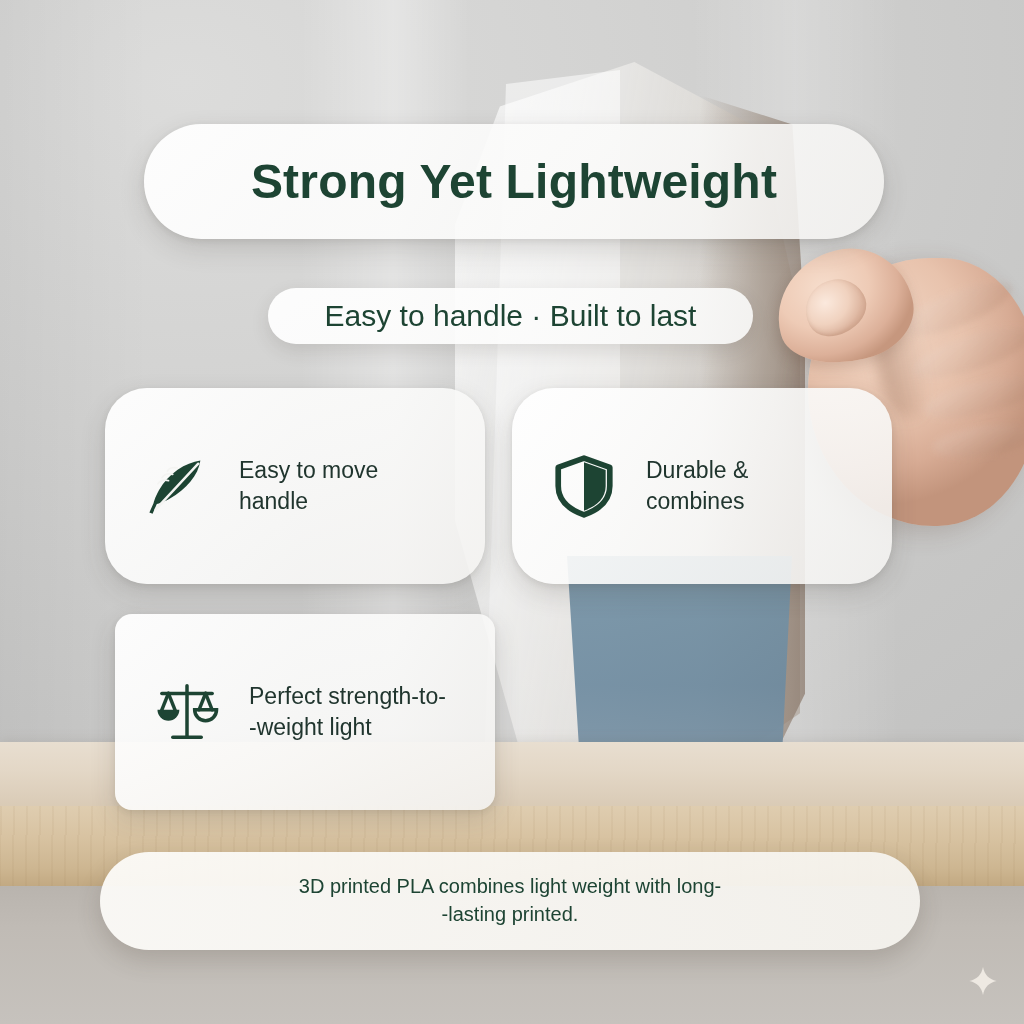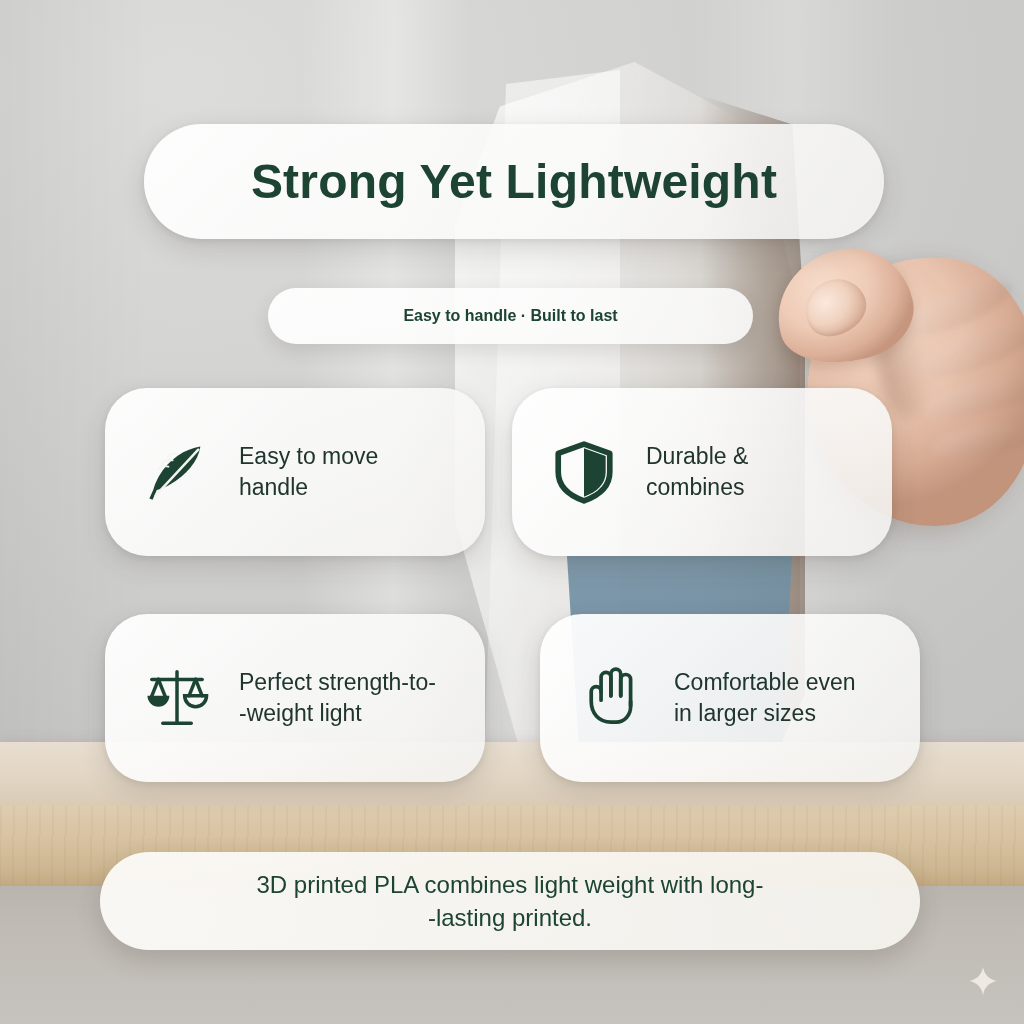--- a/index.html
+++ b/index.html
@@ -165,33 +165,33 @@
 
   
   #subtitle-pill {
     left:268px; top:288px; width:485px; height:56px;
     border-radius:28px;
     justify-content:center;
     background:linear-gradient(135deg, rgba(255,255,255,.94) 0%, rgba(249,249,248,.90) 100%);
     box-shadow:0 7px 18px rgba(60,55,50,.13);
   }
   #subtitle-text {
-    font-size:16px; color:#1d4433; white-space:nowrap;font-weight:bold;
+    font-size:30px; color:#1d4433; white-space:nowrap;
   }
 
   
   .card {
-    width:380px; height:168px;
+    width:380px; height:196px;
     border-radius:42px;
     padding:0 34px 0 30px;
     gap:20px;
   }
   #card-0 { left:105px; top:388px; }
   #card-1 { left:512px; top:388px; }
-  #card-2 { left:105px; top:614px; }
+  #card-2 { left:115px; top:614px;border-radius:17px; }
   #card-3 { left:540px; top:614px; }
 
   .card-icon {
     flex:0 0 auto;
     width:84px; height:84px;
     display:flex; align-items:center; justify-content:center;
     color:#1d4433;
   }
   .card-label {
     font-size:23px; line-height:1.33; color:#20352e;
@@ -199,21 +199,21 @@
 
   
   #footer-pill {
     left:100px; top:852px; width:820px; height:98px;
     border-radius:49px;
     justify-content:center; text-align:center;
     background:linear-gradient(135deg, rgba(252,251,248,.95) 0%, rgba(246,244,239,.92) 100%);
     box-shadow:0 10px 24px rgba(60,50,38,.18);
   }
   #footer-text {
-    font-size:24px; line-height:1.38; color:#1d4433;
+    font-size:20px; line-height:1.38; color:#1d4433;
     max-width:700px;
   }
 
   
   #sparkle {
     position:absolute; right:26px; bottom:28px;
     width:30px; height:30px; color:#f0ece6;
     opacity:.95;
   }
 </style>
@@ -299,36 +299,20 @@
         <path d="M5 30a10 10 0 0 0 20 0z" fill="#1d4433"></path>
         <path d="M39 30a10 10 0 0 0 20 0z" fill="none" stroke="#1d4433" stroke-width="3.2"></path>
       </svg>
     </span>
     <span class="card-label">
       <span>Perfect strength-to-</span><br>
       <span>-weight light</span>
     </span>
   </div>
 
-  <div class="glass card" id="card-3">
-    <span class="card-icon">
-      <svg viewBox="0 0 64 64" width="70" height="70" aria-hidden="true">
-        <g fill="none" stroke="#1d4433" stroke-width="3.4" stroke-linecap="round" stroke-linejoin="round">
-          <path d="M22 34V13a4.5 4.5 0 0 1 9 0v17"></path>
-          <path d="M31 30V10a4.5 4.5 0 0 1 9 0v20"></path>
-          <path d="M40 30V15a4.5 4.5 0 0 1 9 0v24"></path>
-          <path d="M22 26a4.5 4.5 0 0 0-9 0v9c0 11 7 19 18 19h5c7 0 13-6 13-14v-5"></path>
-        </g>
-      </svg>
-    </span>
-    <span class="card-label">
-      <span>Comfortable even</span><br>
-      <span>in larger sizes</span>
-    </span>
-  </div>
 
   <div class="glass" id="footer-pill">
     <span id="footer-text">
       <span>3D printed PLA combines light weight with long-</span><br>
       <span>-lasting printed.</span>
     </span>
   </div>
 
   <span id="sparkle">
     <svg viewBox="0 0 32 32" width="30" height="30" aria-hidden="true">

